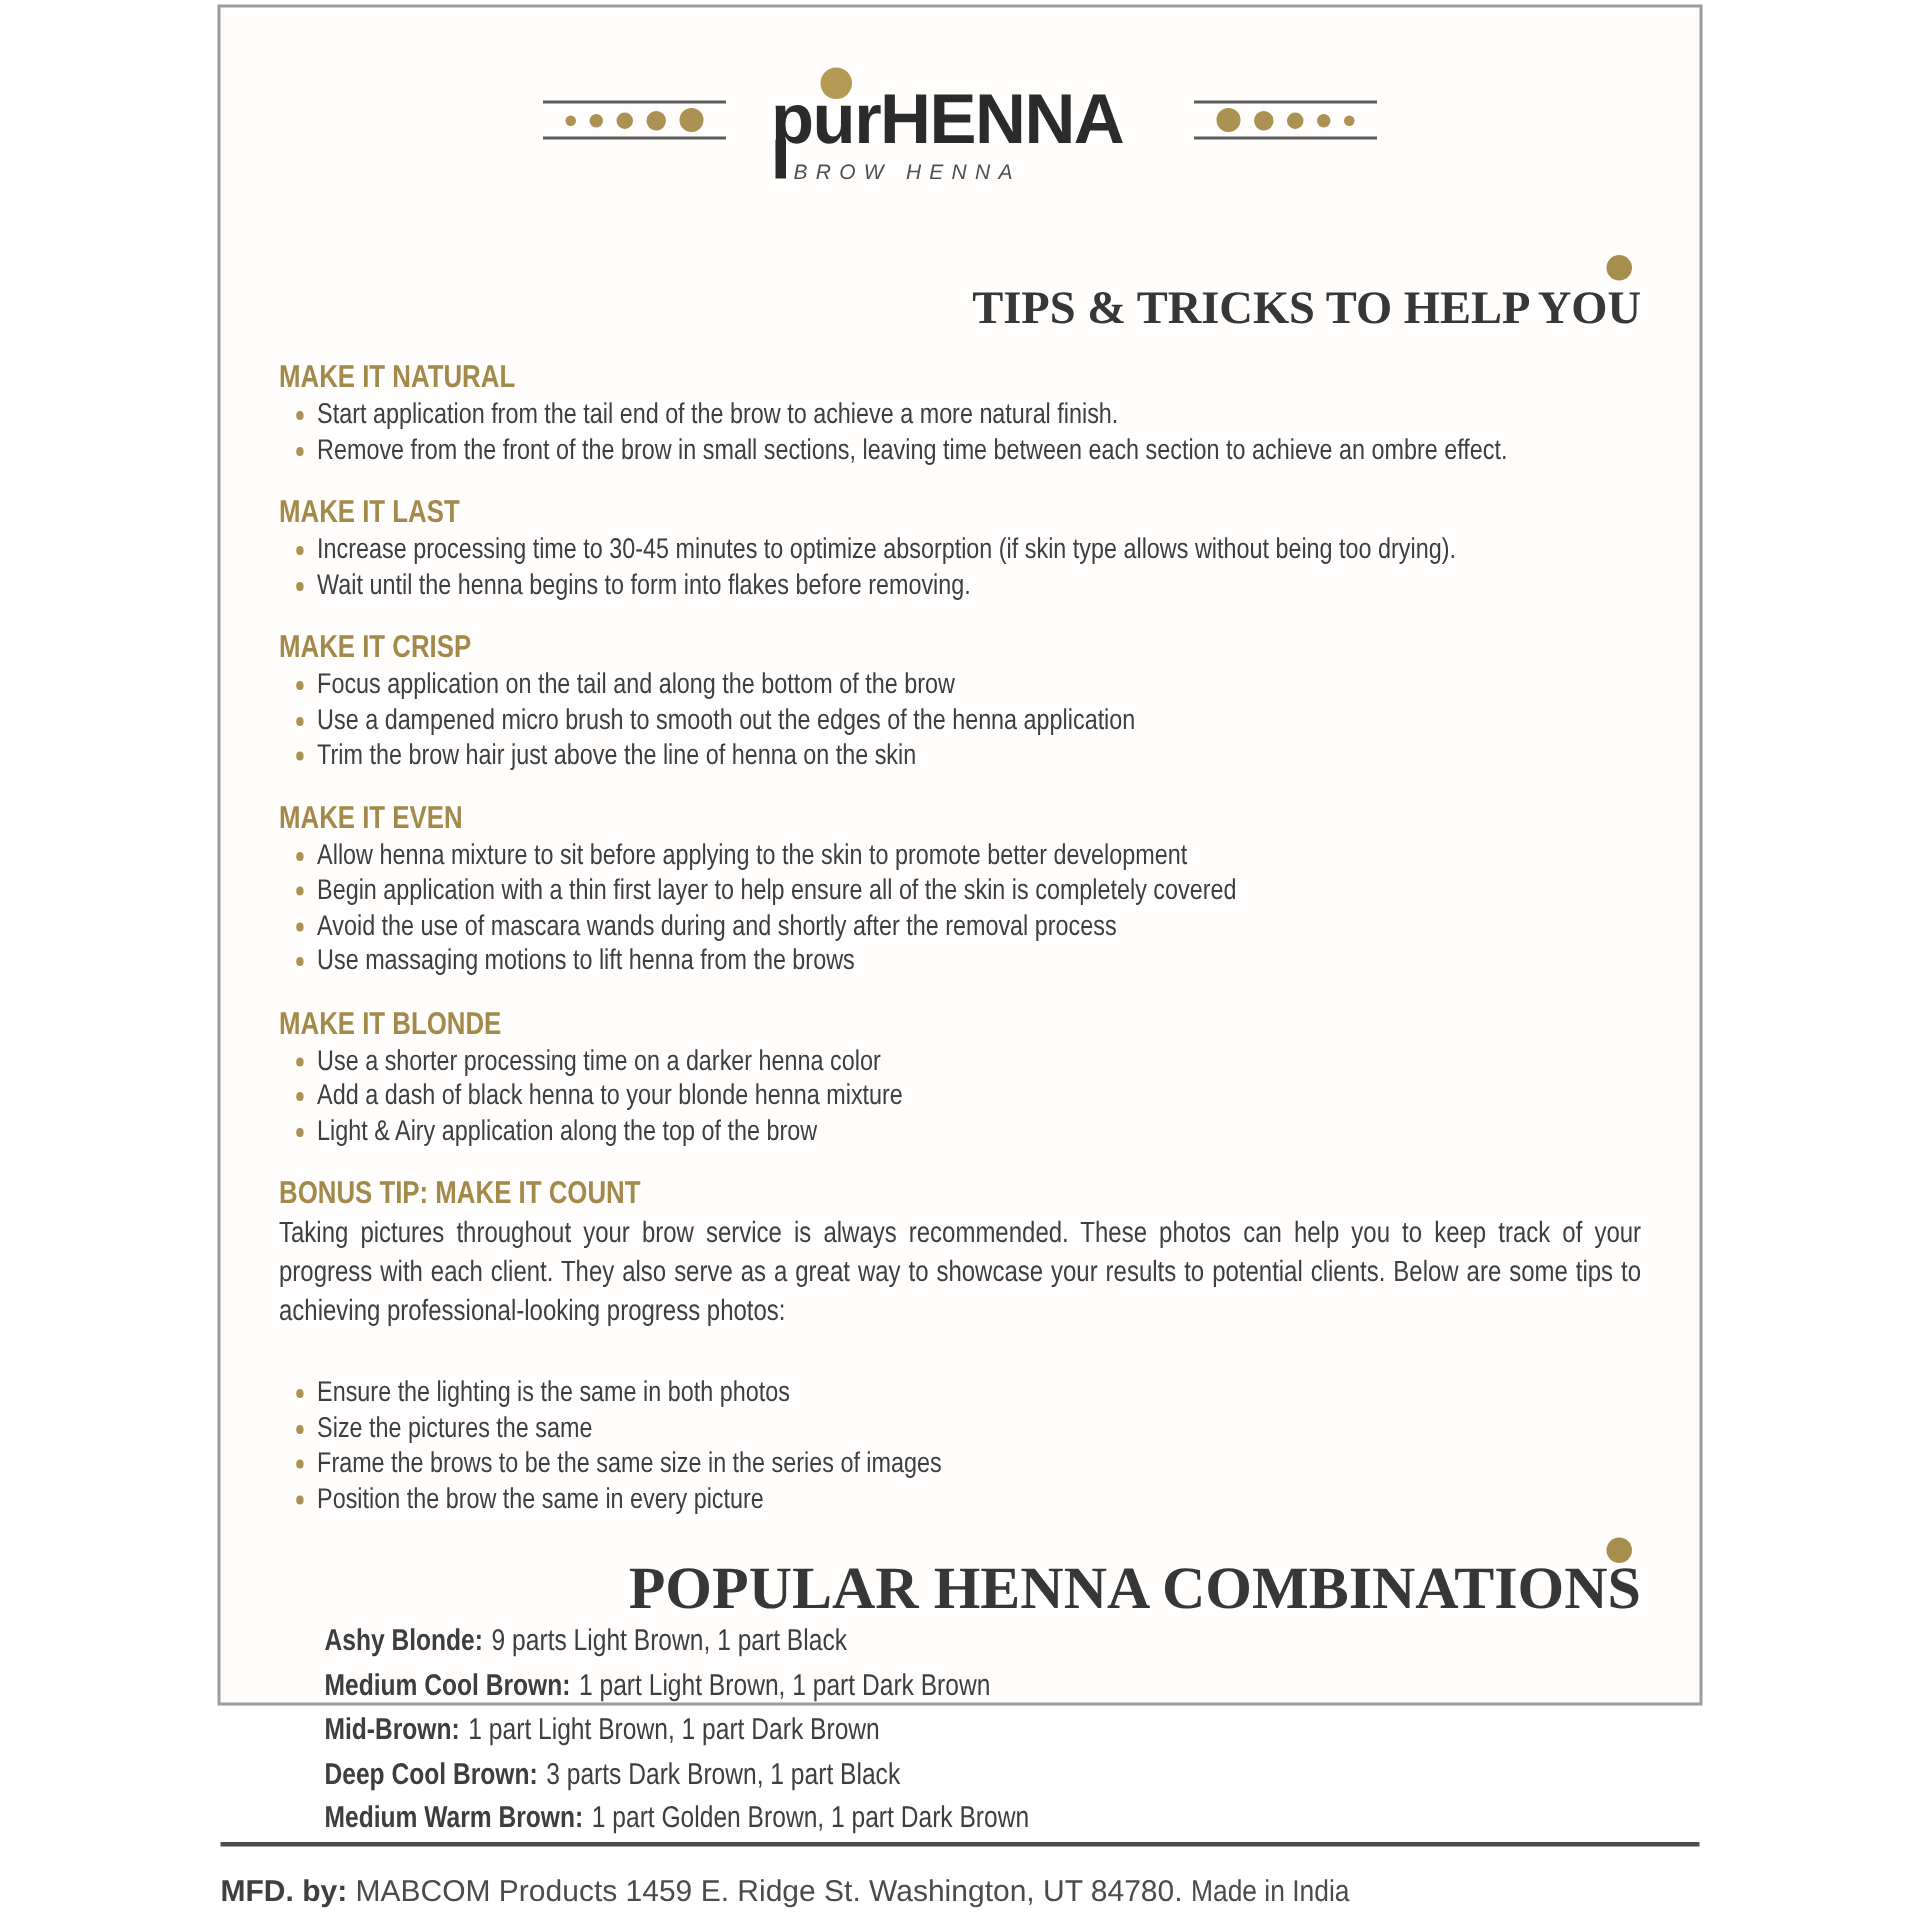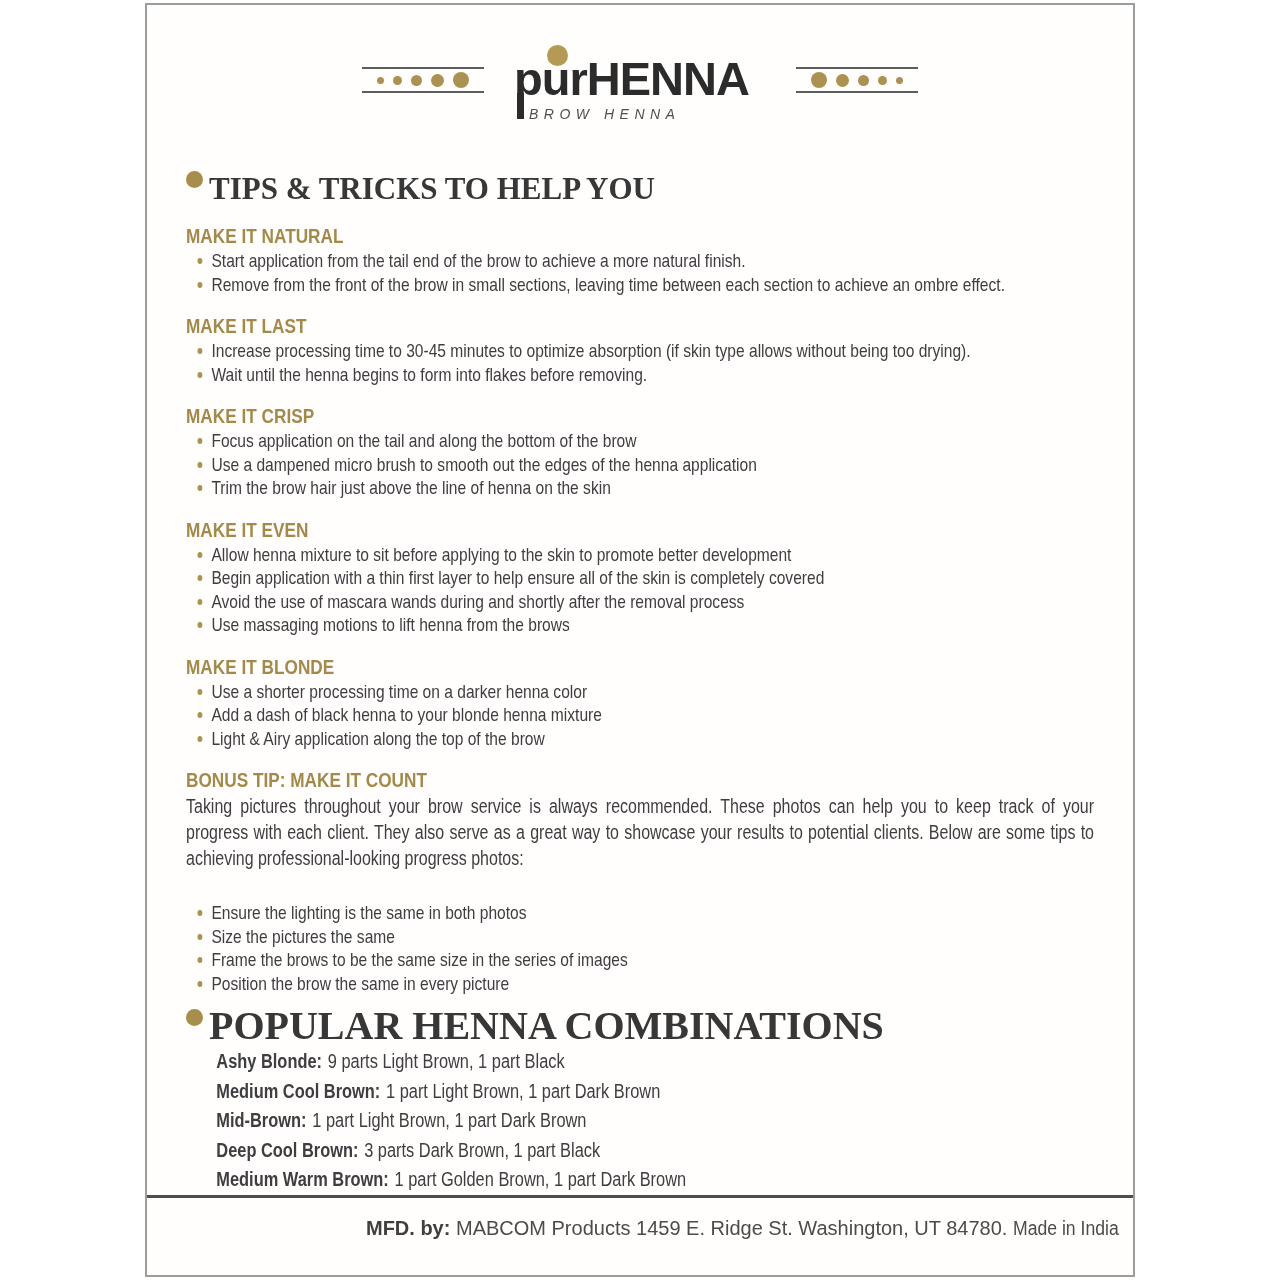--- a/index.html
+++ b/index.html
@@ -4,21 +4,21 @@
 <style>
   * { margin: 0; padding: 0; box-sizing: border-box; }
   html, body {
     width: 1280px; height: 1280px;
     background: #ffffff;
     font-family: "Liberation Sans", sans-serif;
     overflow: hidden;
   }
   .card {
     position: relative;
-    width: 990px; height: 1274px;
+    width: 990px; height: 1134px;
     margin: 3px auto 0 auto;
     border: 2px solid #9c9c9c;
     background: #fffefd;
     padding: 0 39px;
     display: flex;
     flex-direction: column;
   }
   
   .logo-row {
     margin-top: 50px;
@@ -61,21 +61,21 @@
   }
   .logo-sub {
     margin: 4px 0 0 15px;
     font-size: 14px; letter-spacing: 5.5px;
     color: #4f4f4f; white-space: nowrap; font-style: italic;
   }
   
   .serif-title {
     font-family: "Liberation Serif", serif;
     font-weight: bold; color: #373737;
-    display: flex; align-items: flex-start;
+    display: flex; align-items: flex-end; flex-direction: column;
   }
   .h1-title { font-size: 31px; line-height: 36px; margin-top: 48px; }
   .h2-title { font-size: 40px; line-height: 34px; margin-top: 14px; }
   .gold-bullet {
     display: inline-block; flex: 0 0 auto;
     width: 17px; height: 17px; border-radius: 50%;
     background: #a78e4c; margin-right: 6px;
   }
   
   .cond {
@@ -118,21 +118,21 @@
     color: #3e3d40;
   }
   .combo-label { font-weight: bold; margin-right: 7px; }
   
   .footer {
     margin-top: auto;
     margin-left: -39px; margin-right: -39px;
     border-top: 3px solid #4d4d4d;
     height: 91px;
     padding-top: 18px;
-    text-align: right;
+    text-align: left;
   }
   .footer-text { font-size: 20px; line-height: 24px; color: #4b4b4b; }
   .footer-text .mfd { font-weight: bold; color: #3f3f3f; }
   .made-in {
     display: inline-block;
     transform: scaleX(0.88);
     transform-origin: left center;
   }
 </style>
 </head>

